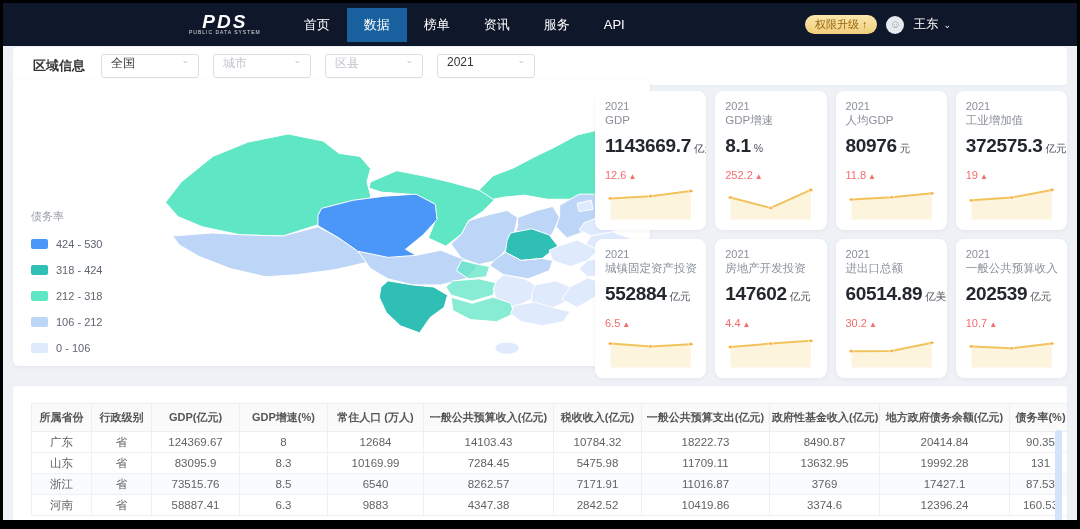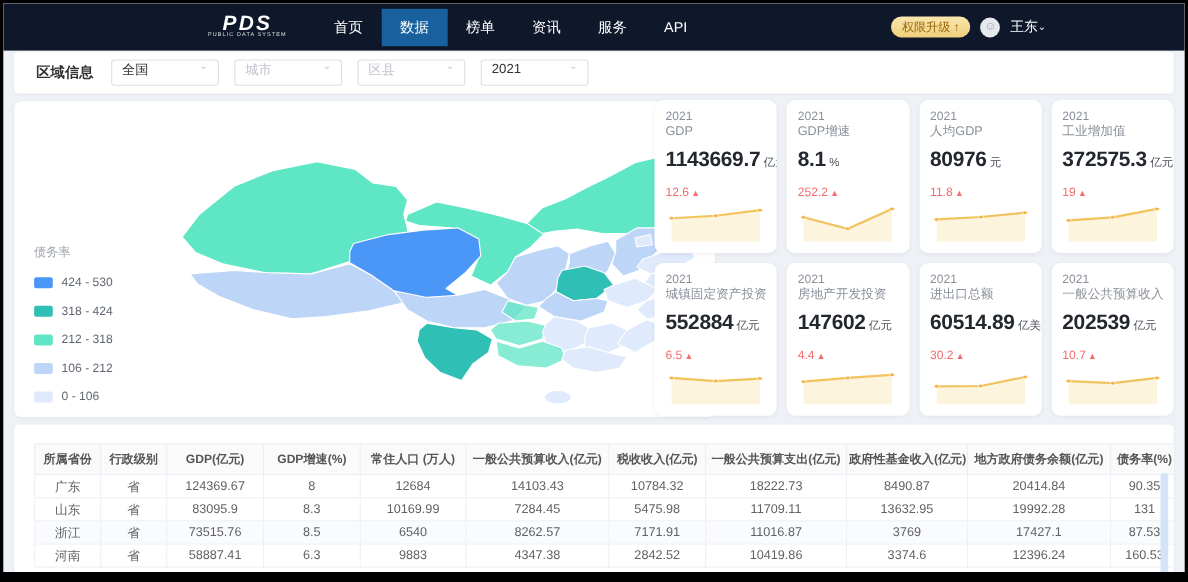--- a/index.html
+++ b/index.html
@@ -12,30 +12,30 @@
   .header{position:absolute;top:0;left:0;right:0;height:43px;background:#0f172a;display:flex;align-items:center;color:#fff}
   .logo{margin-left:186px;display:flex;flex-direction:column;justify-content:center;align-items:center;cursor:pointer}
   .logo-main{font-size:19px;font-weight:bold;letter-spacing:2px;line-height:15px;font-style:italic}
   .logo-sub{font-size:5px;letter-spacing:1px;opacity:.85;white-space:nowrap}
   .nav{display:flex;margin-left:26px}
   .nav-item{padding:0 17px;line-height:34px;font-size:13px;cursor:pointer;white-space:nowrap}
   .nav-item.active{background:#18619e}
   .hdr-right{margin-left:auto;margin-right:126px;display:flex;align-items:center;gap:9px}
   .badge{background:linear-gradient(#f9e7ae,#f1cf7c);color:#96660f;font-size:11px;padding:2px 10px;border-radius:10px;white-space:nowrap;cursor:pointer}
   .avatar{width:18px;height:18px;border-radius:50%;background:#e6e9ed;color:#9aa2ad;display:flex;align-items:center;justify-content:center;font-size:11px;line-height:1}
-  .user{font-size:12.5px;display:flex;align-items:center;cursor:pointer}
+  .user{font-size:12.5px;display:flex;align-items:center;gap:5px;cursor:pointer}
   .chev{font-size:9px;opacity:.95}
   
   .filterbar{position:absolute;top:44px;left:10px;right:10px;height:38px;background:#fff;border-radius:4px;display:flex;align-items:center;padding:0 20px;gap:14px;box-shadow:0 1px 3px rgba(0,0,0,.04)}
   .filter-label{font-size:13px;color:#333;font-weight:bold;margin-right:2px}
   .select{width:98px;height:24px;box-sizing:border-box;border:1px solid #dcdfe6;border-radius:3px;display:flex;align-items:flex-start;justify-content:space-between;padding:0 9px;font-size:12px;color:#333;background:#fff;cursor:pointer}
   .select .ph{color:#c0c4cc}
   .select .sc{color:#c0c4cc;font-size:9px}
   
-  .map-panel{position:absolute;top:89px;left:10px;width:637px;height:287px;background:#fff;border-radius:6px;box-shadow:0 1px 4px rgba(0,0,0,.05)}
+  .map-panel{position:absolute;top:76px;left:10px;width:637px;height:287px;background:#fff;border-radius:6px;box-shadow:0 1px 4px rgba(0,0,0,.05)}
   .map-panel svg{position:absolute;inset:0;width:100%;height:100%}
   .legend{position:absolute;left:18px;bottom:12px}
   .legend-title{color:#9aa0a8;font-size:11px;margin-bottom:4px}
   .legend-item{display:flex;align-items:center;gap:8px;margin-top:14px;font-size:11px;color:#5f6570}
   .legend-swatch{width:17px;height:10px;border-radius:2px;flex:0 0 auto}
   
   .cards{position:absolute;top:88px;left:592px;right:10px;height:287px;display:grid;grid-template-columns:repeat(4,1fr);grid-template-rows:1fr 1fr;gap:9px}
   .card{background:#fff;border-radius:8px;box-shadow:0 1px 4px rgba(0,0,0,.05);padding:9px 10px 8px;display:flex;flex-direction:column;box-sizing:border-box;overflow:hidden}
   .card-year{font-size:11px;color:#8a909a;line-height:13px}
   .card-label{font-size:11.5px;color:#8a909a;line-height:14px;white-space:nowrap}

